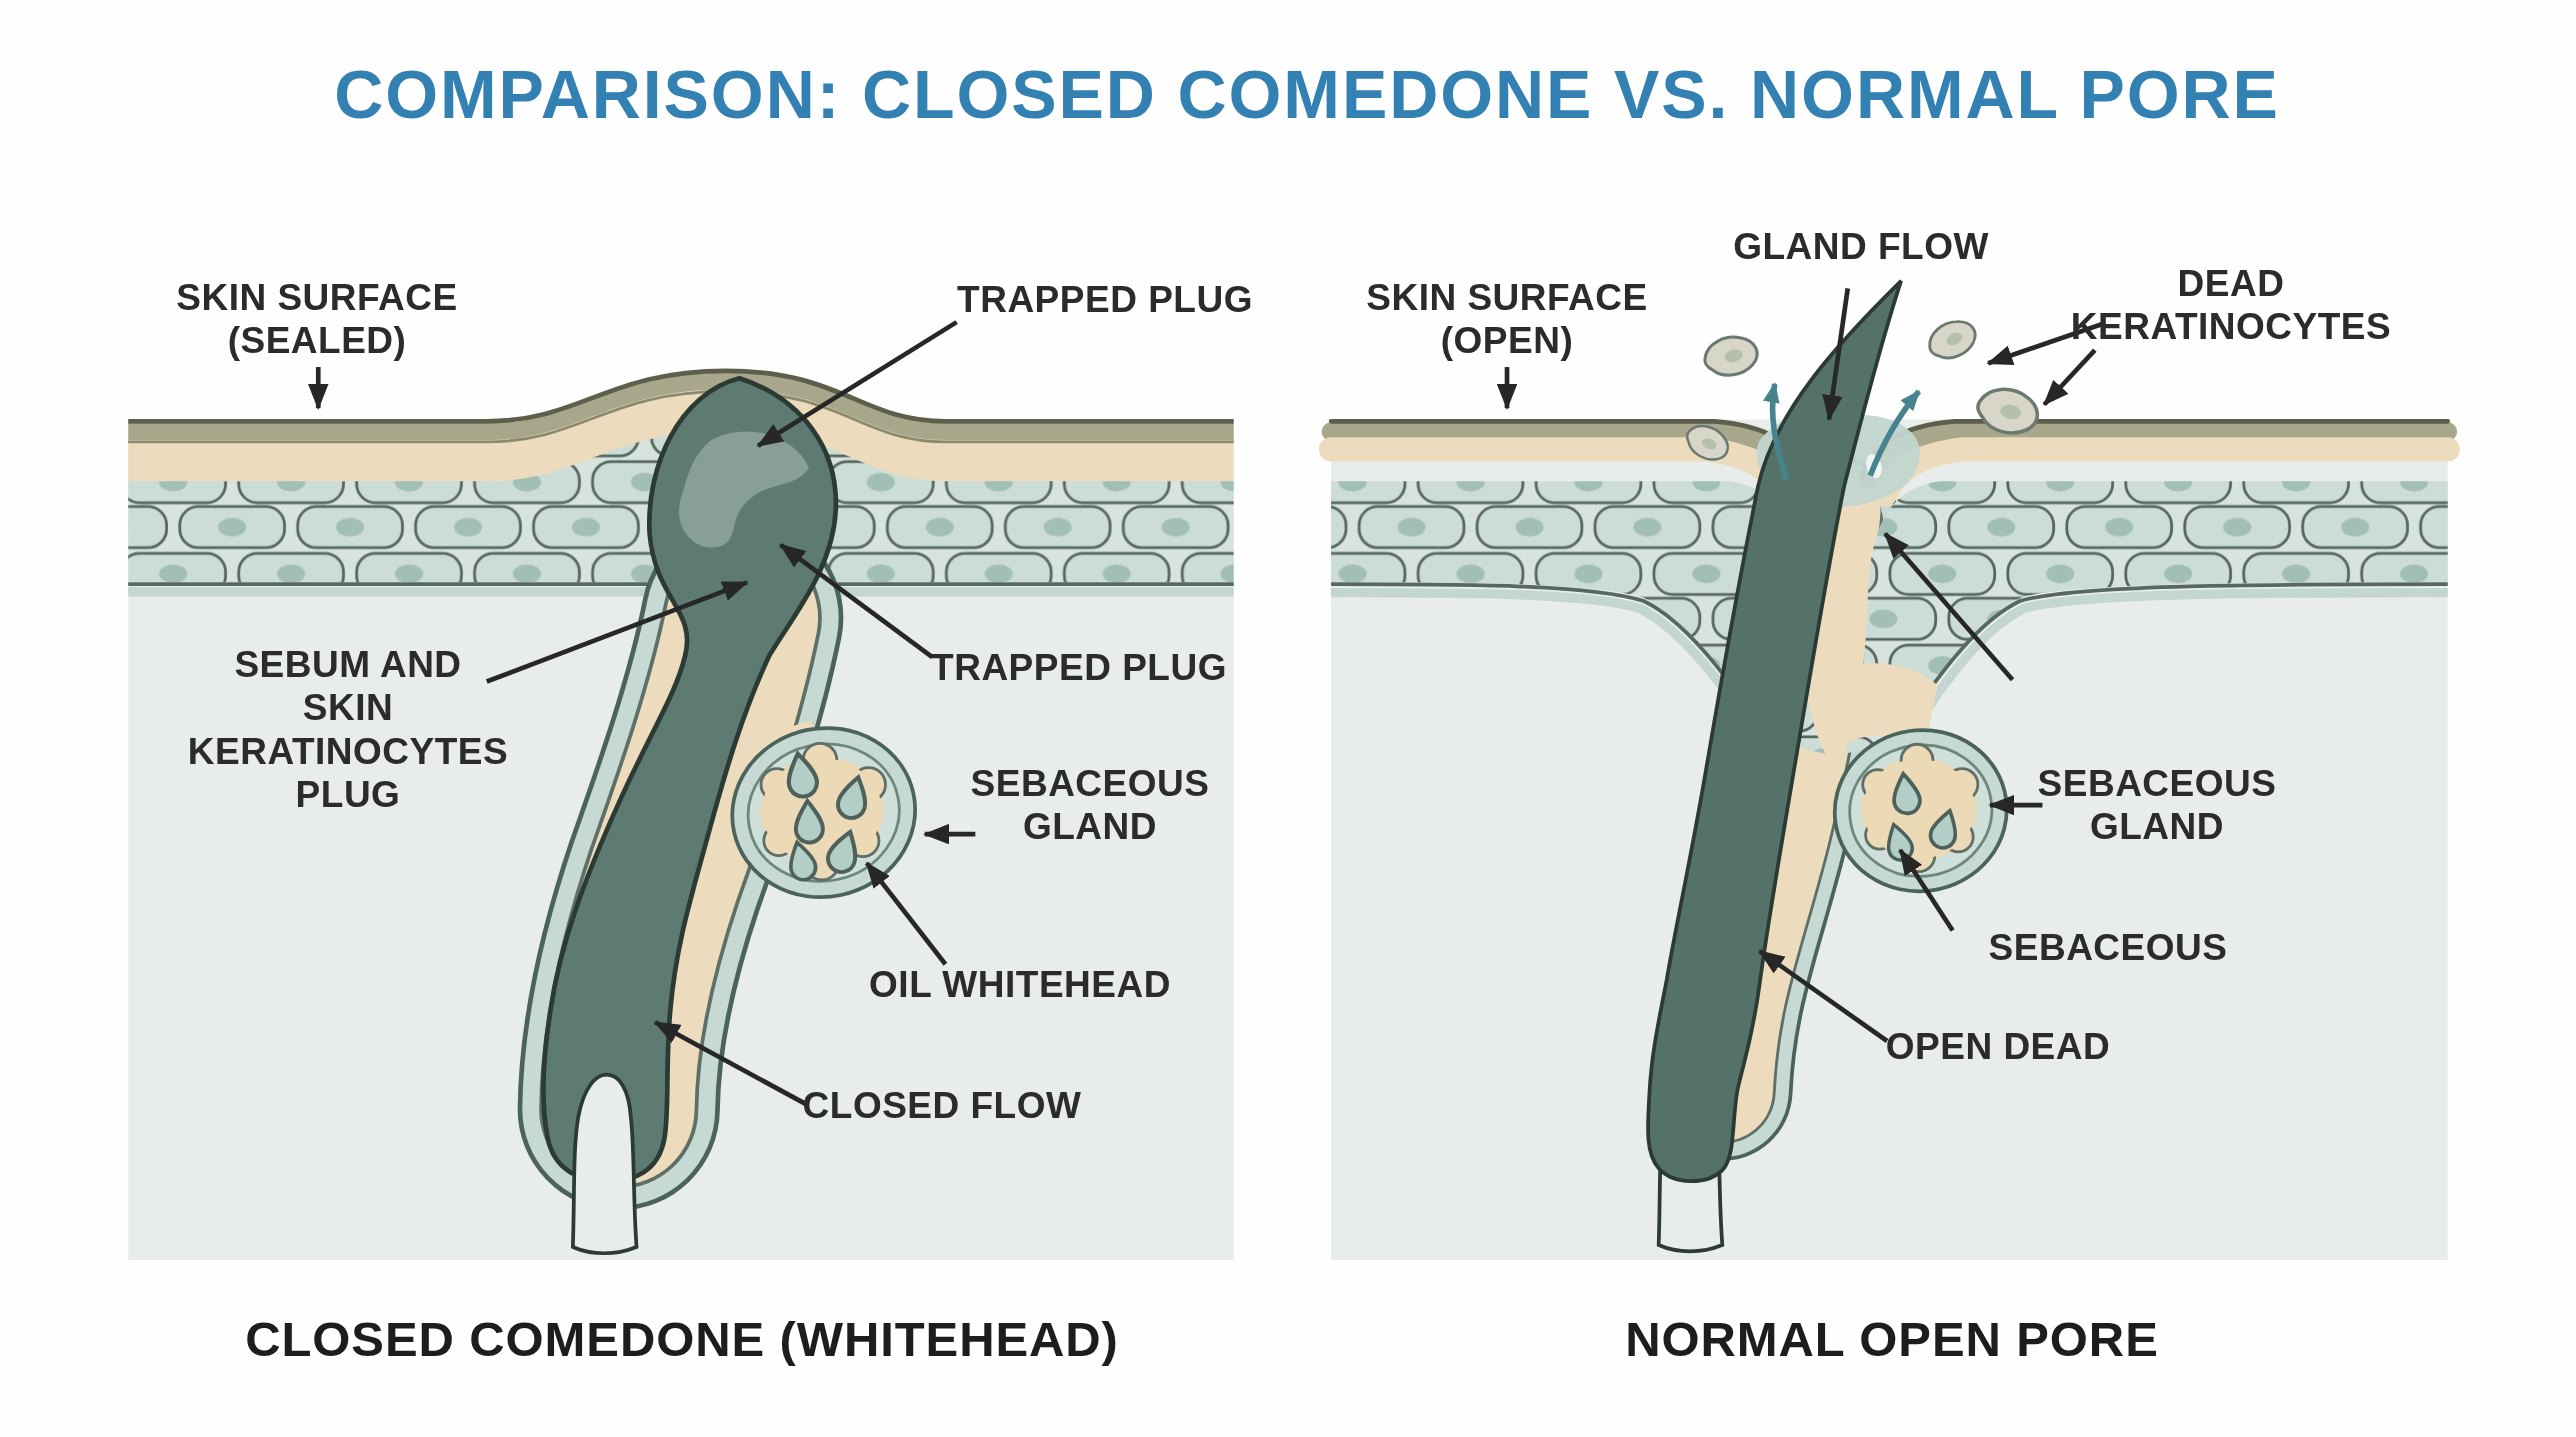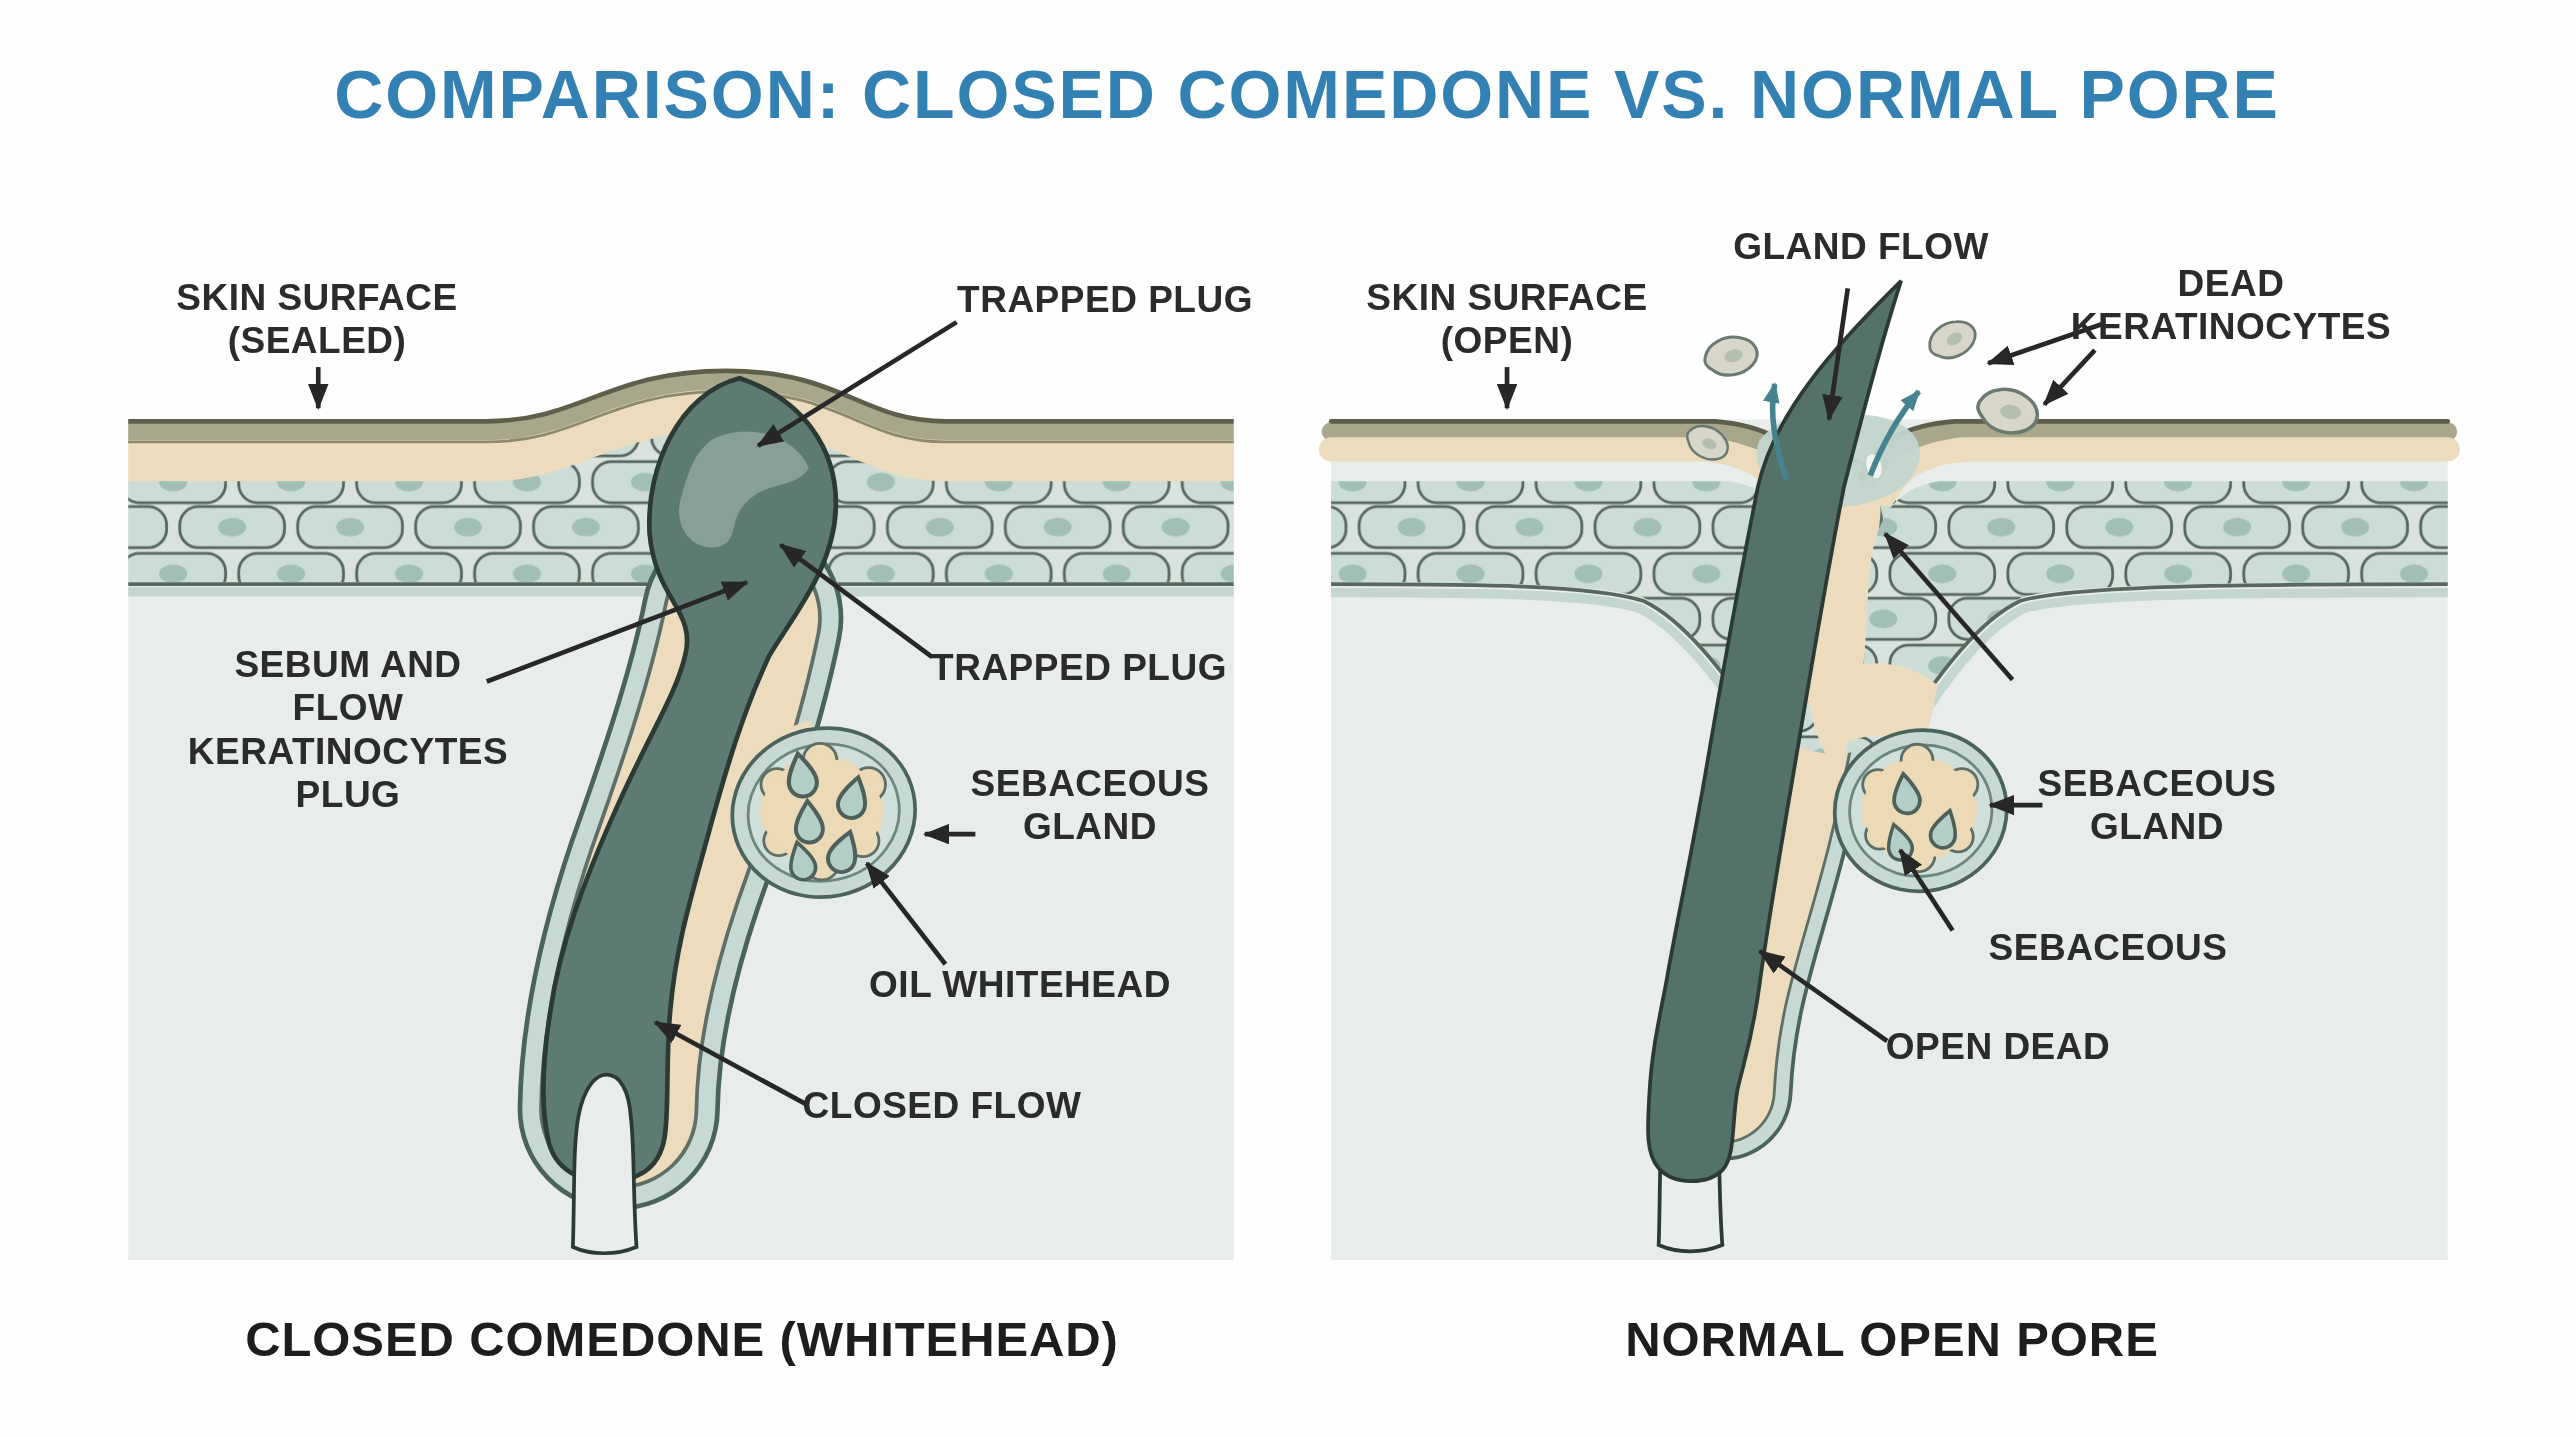--- a/index.html
+++ b/index.html
@@ -219,21 +219,21 @@
       </g>
     </g>
   </svg>
 
   <div id="title">COMPARISON: CLOSED COMEDONE VS. NORMAL PORE</div>
 
   <div class="lbl" style="left:317px;top:319px">SKIN SURFACE
 (SEALED)</div>
   <div class="lbl" style="left:1105px;top:300px">TRAPPED PLUG</div>
   <div class="lbl" style="left:348px;top:730px">SEBUM AND
-FLOW
+SKIN
 KERATINOCYTES
 PLUG</div>
   <div class="lbl" style="left:1079px;top:668px">TRAPPED PLUG</div>
   <div class="lbl" style="left:1090px;top:805px">SEBACEOUS
 GLAND</div>
   <div class="lbl" style="left:1020px;top:985px">OIL WHITEHEAD</div>
   <div class="lbl" style="left:942px;top:1106px">CLOSED FLOW</div>
 
   <div class="lbl" style="left:1861px;top:247px">GLAND FLOW</div>
   <div class="lbl" style="left:1507px;top:319px">SKIN SURFACE

